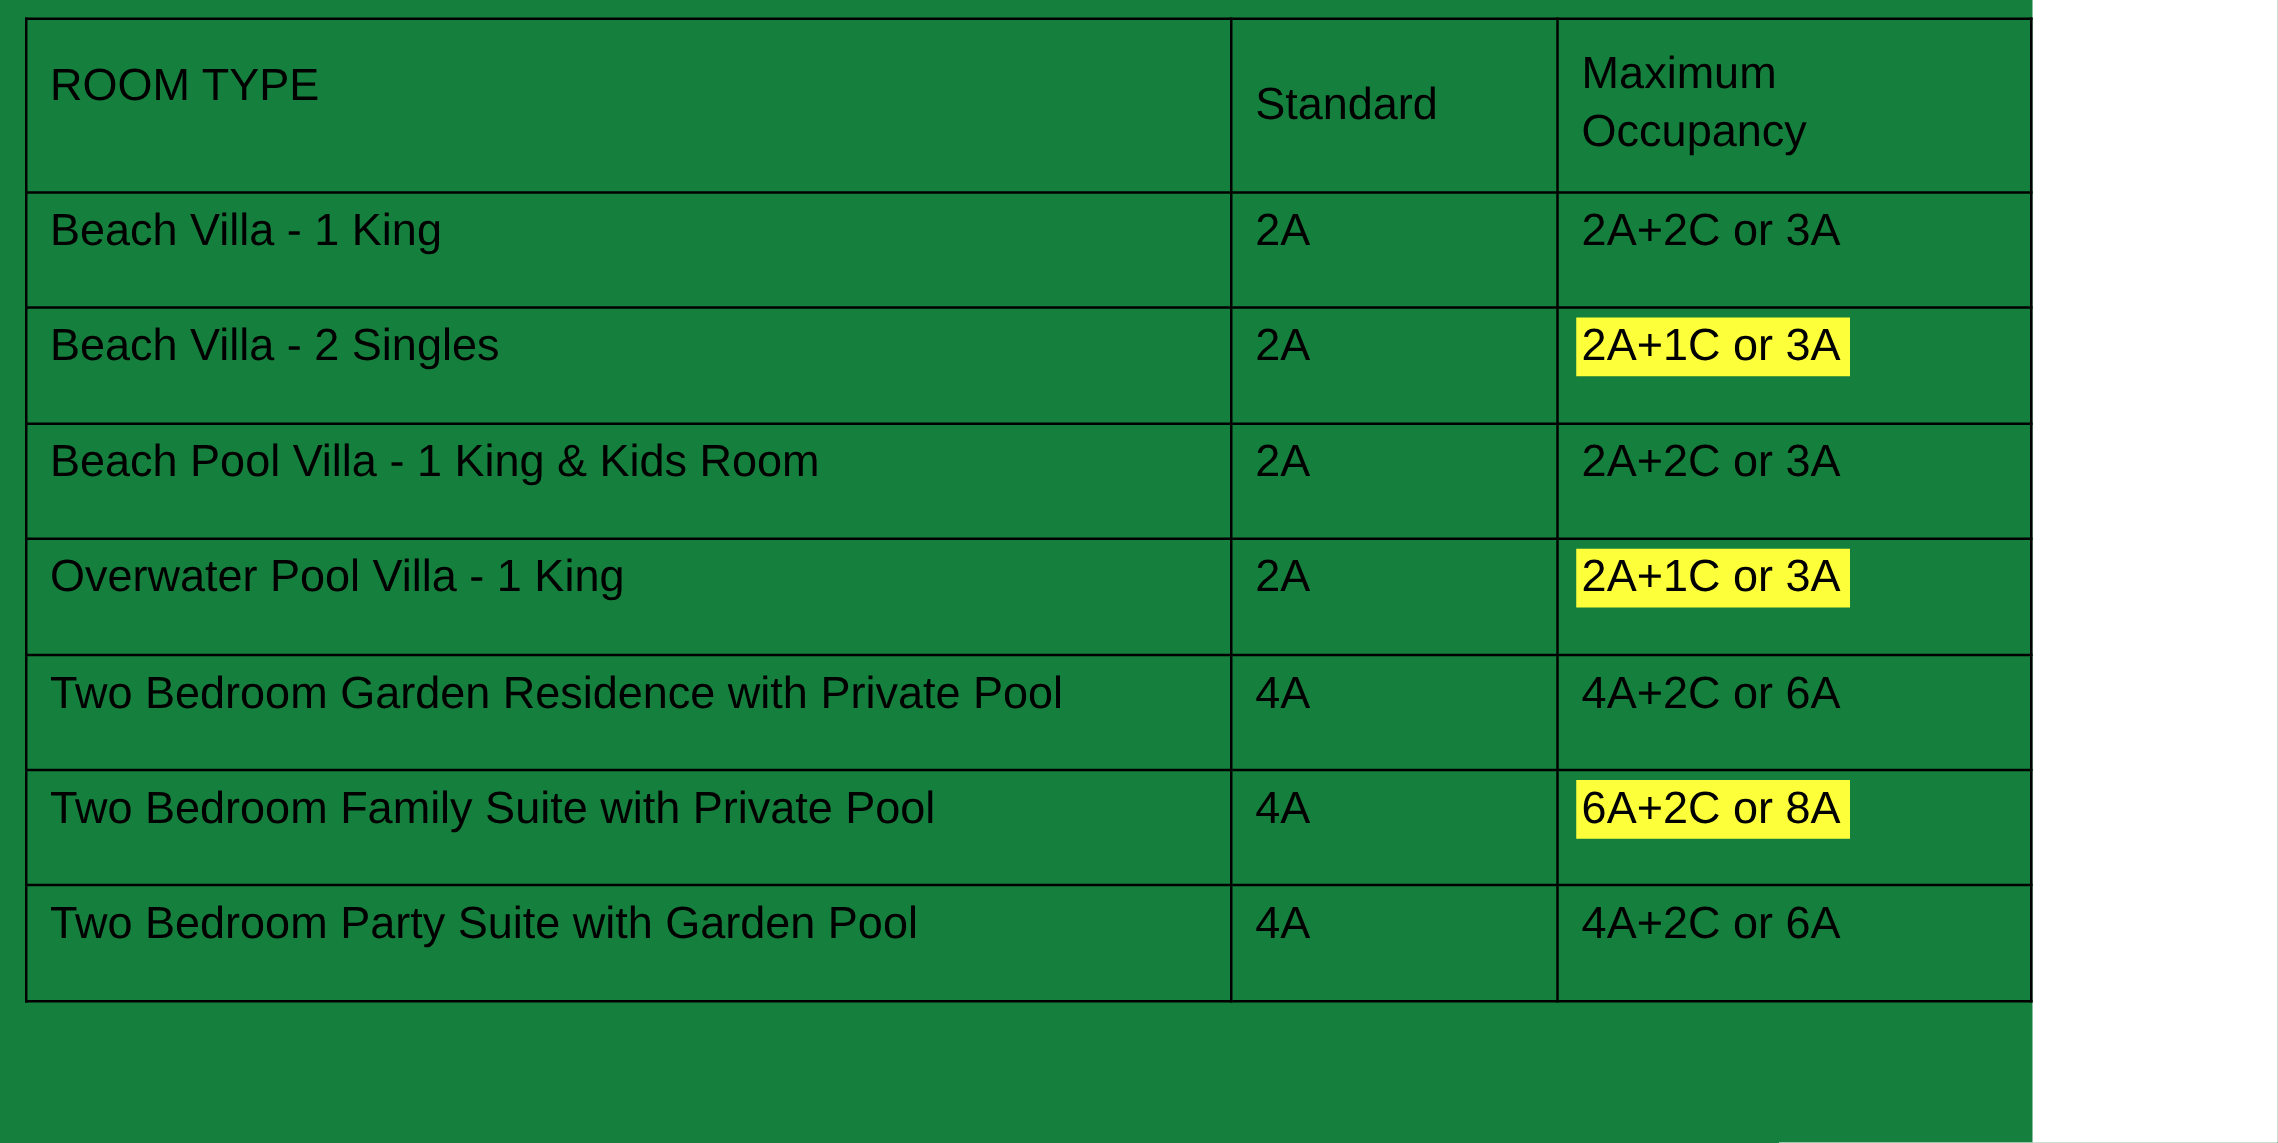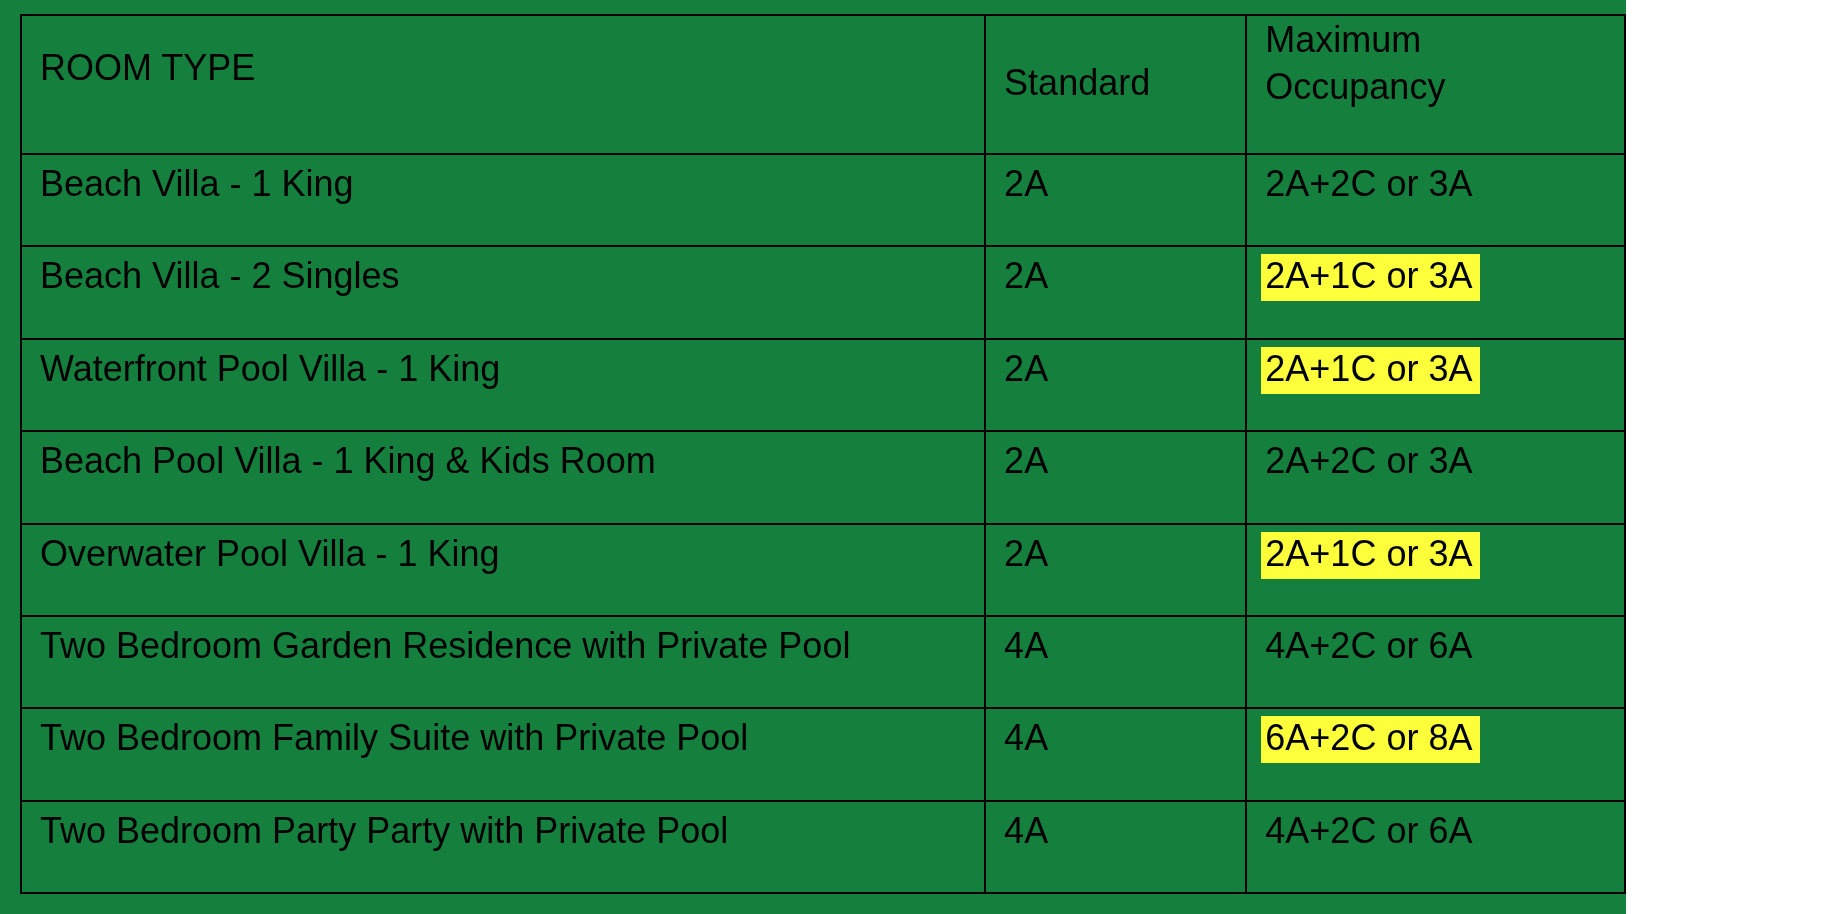--- a/index.html
+++ b/index.html
@@ -36,21 +36,21 @@
     font-size: 36px;
     line-height: 47px;
     padding: 0 10px 0 18px;
     box-sizing: border-box;
     overflow: hidden;
   }
   thead tr { height: 139px; }
   tbody tr { height: 92.4px; }
   th.c1 { padding-top: 28px; }
   th.c2 { padding-top: 43px; }
-  th.c3 { padding-top: 0; white-space: pre-line; }
+  th.c3 { padding-top: 18px; white-space: pre-line; }
   td { padding-top: 5px; margin-left: 40px; }
   .hl {
     background: var(--highlight-color, #fdff3b);
     padding: 1px 8px 5px 4px;
     margin-left: -4px;
     text-align: center;
   }
 </style>
 </head>
 <body>
@@ -76,25 +76,20 @@
     <td class="c2"><span class="cell-text">2A</span></td>
     <td class="c3"><span class="cell-text">2A+2C or 3A</span></td>
   </tr>
 
   <tr>
     <td class="c1"><span class="cell-text">Beach Villa - 2 Singles</span></td>
     <td class="c2"><span class="cell-text">2A</span></td>
     <td class="c3"><span class="cell-text hl">2A+1C or 3A</span></td>
   </tr>
 
-  <tr>
-    <td class="c1"><span class="cell-text">Waterfront Pool Villa - 1 King</span></td>
-    <td class="c2"><span class="cell-text">2A</span></td>
-    <td class="c3"><span class="cell-text hl">2A+1C or 3A</span></td>
-  </tr>
 
   <tr>
     <td class="c1"><span class="cell-text">Beach Pool Villa - 1 King &amp; Kids Room</span></td>
     <td class="c2"><span class="cell-text">2A</span></td>
     <td class="c3"><span class="cell-text">2A+2C or 3A</span></td>
   </tr>
 
   <tr>
     <td class="c1"><span class="cell-text">Overwater Pool Villa - 1 King</span></td>
     <td class="c2"><span class="cell-text">2A</span></td>
@@ -107,19 +102,19 @@
     <td class="c3"><span class="cell-text">4A+2C or 6A</span></td>
   </tr>
 
   <tr>
     <td class="c1"><span class="cell-text">Two Bedroom Family Suite with Private Pool</span></td>
     <td class="c2"><span class="cell-text">4A</span></td>
     <td class="c3"><span class="cell-text hl">6A+2C or 8A</span></td>
   </tr>
 
   <tr>
-    <td class="c1"><span class="cell-text">Two Bedroom Party Party with Private Pool</span></td>
+    <td class="c1"><span class="cell-text">Two Bedroom Party Suite with Garden Pool</span></td>
     <td class="c2"><span class="cell-text">4A</span></td>
     <td class="c3"><span class="cell-text">4A+2C or 6A</span></td>
   </tr>
 </tbody>
   </table>
 </div>
 
 </body></html>

